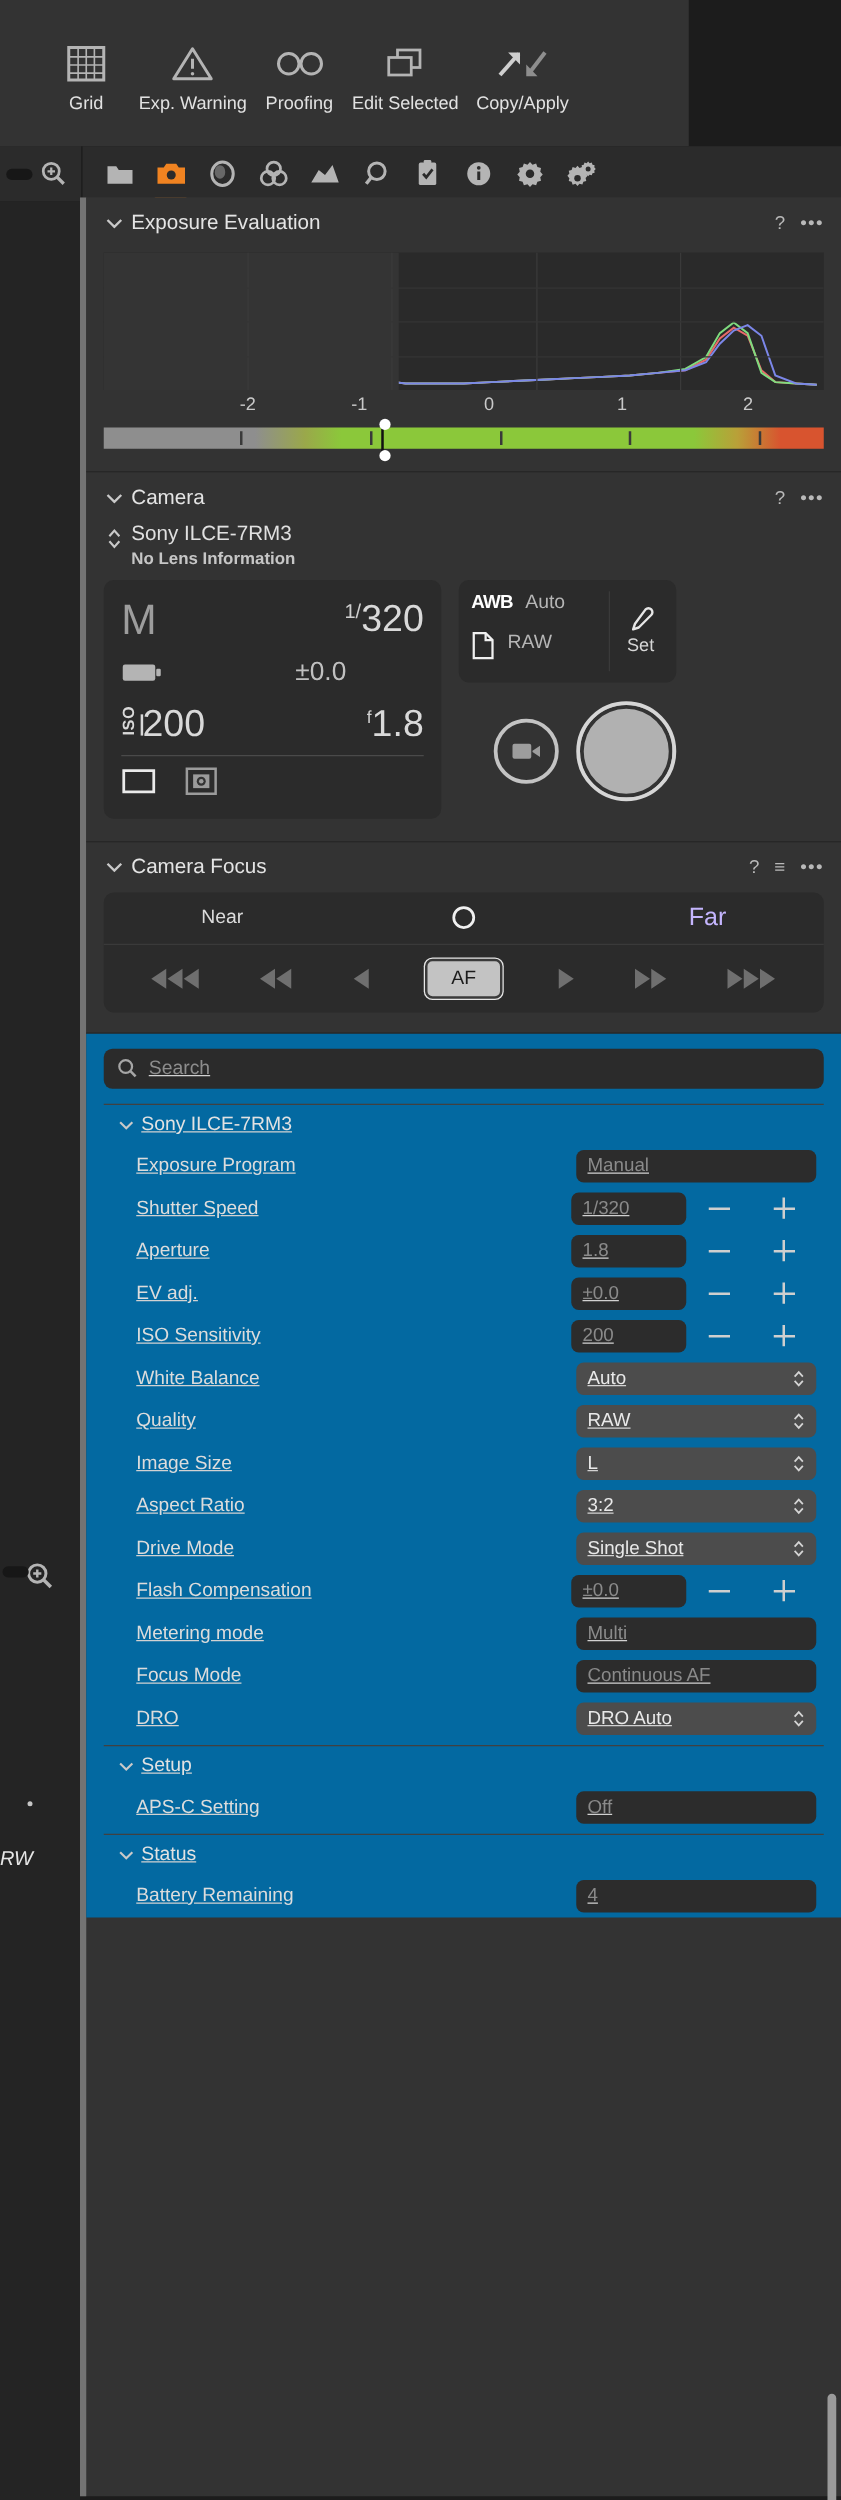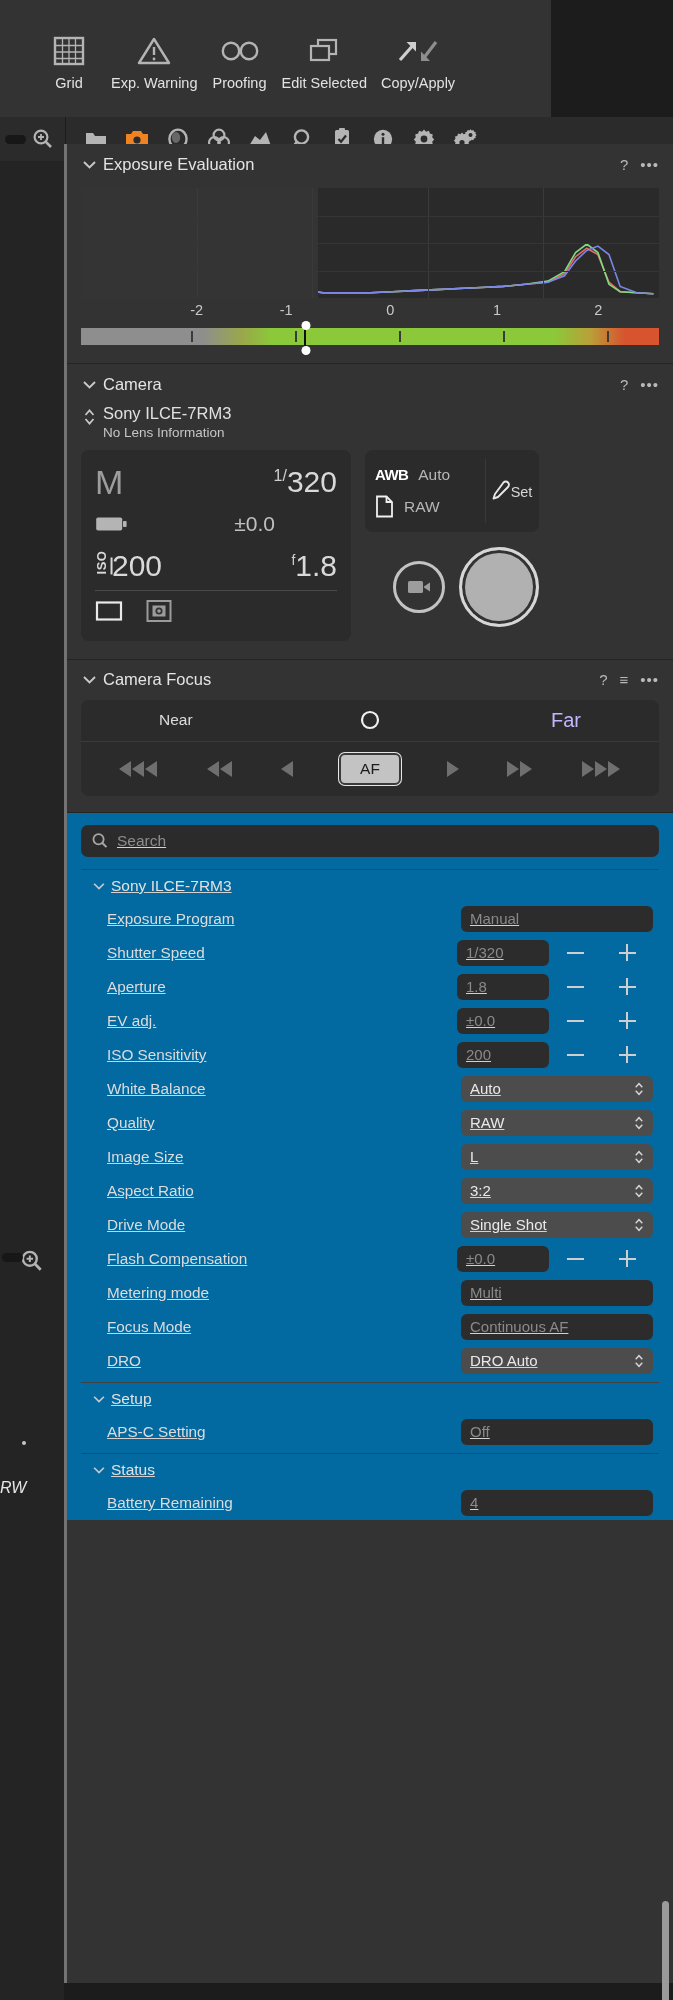--- a/index.html
+++ b/index.html
@@ -44,22 +44,22 @@
     width: 41px; height: 44px; display: flex; align-items: center;
     justify-content: center; position: relative; cursor: default;
   }
   .tab.active::after {
     content: ""; position: absolute; left: 7px; right: 7px; bottom: 0;
     height: 3px; background: #f08321; border-radius: 2px;
   }
 
   
   .panels {
-    position: absolute; left: 64px; top: 144px; width: 609px; height: 1839px;
-    background: #333333; border-left: 3px solid #737373;
+    position: absolute; left: 64px; top: 158px; width: 609px; height: 1839px;
+    background: #333333; border-left: 5px solid #737373;
   }
   .lrail {
     position: absolute; left: 0; top: 161px; width: 64px; height: 1839px;
     background: #242424;
     font-style: italic;
   }
   .rail-btn {
     position: absolute; left: 10px; width: 44px; height: 44px;
     display: flex; align-items: center; justify-content: center; gap: 4px;
   }
@@ -101,21 +101,21 @@
   .evdot {
     position: absolute; width: 9px; height: 9px; border-radius: 50%;
     background: #fff; transform: translateX(-50%);
   }
 
   
   .cam-name-row { display: flex; align-items: flex-start; padding: 0 14px 10px 14px; }
   .stepper { width: 16px; display:flex; flex-direction:column; align-items:center; justify-content:center;
              margin-right: 6px; padding-top: 4px; }
   .cam-model { font-size: 16.5px; color: #e0e0e0; line-height: 1.15; }
-  .cam-lens { font-size: 13.5px; color: #c6c6c6; font-weight: normal; margin-top: 2px; }
+  .cam-lens { font-size: 13.5px; color: #c6c6c6; font-weight: bold; margin-top: 2px; }
 
   .cam-body { display: flex; padding: 0 14px 18px 14px; gap: 14px; align-items: flex-start; }
   .expo-card {
     width: 270px; background: #2b2b2b; border-radius: 8px; padding: 10px 14px 10px 14px;
   }
   .ex-row { display: flex; align-items: center; justify-content: space-between; height: 44px; }
   .ex-mode { font-size: 34px; color: #9d9d9d; line-height: 1; }
   .ex-ss { font-size: 30px; color: #d9d9d9; line-height: 1; }
   .ex-ss sup { font-size: 16px; vertical-align: super; color: #cfcfcf; }
   .ex-ev { font-size: 21px; color: #c0c0c0; }
@@ -128,26 +128,26 @@
   .ex-ap sup { font-size: 14px; vertical-align: super; color: #cfcfcf; }
   .ex-sep { height: 1px; background: #4a4a4a; margin: 2px 0 0 0; }
   .ex-icons { display: flex; align-items: center; gap: 22px; height: 40px; }
 
   .right-col { display: flex; flex-direction: column; gap: 13px; }
   .wb-card {
     width: 174px; background: #2b2b2b; border-radius: 8px;
     padding: 9px 10px; display: flex;
   }
   .wb-left { flex: 1; }
-  .wb-row { display: flex; align-items: center; gap: 10px; height: 32px; }
+  .wb-row { display: flex; align-items: flex-start; gap: 10px; height: 32px; }
   .wb-val { font-size: 15.5px; color: #b6b6b6; }
   .awb {
     font-size: 15px; font-weight: bold; color: #fff; letter-spacing: -0.6px;
   }
-  .wb-right { width: 44px; display: flex; flex-direction: row; align-items: center;
+  .wb-right { width: 44px; display: flex; flex-direction: column; align-items: center;
               justify-content: center; border-left: 1px solid #3a3a3a; padding-left: 6px; }
   .set-lbl { font-size: 14.5px; color: #d6d6d6; margin-top: 2px; }
   .shutter-row { display: flex; align-items: center; justify-content: flex-end; gap: 14px; height: 84px; }
   .vid-btn { width: 52px; height: 52px; border-radius: 50%; border: 3px solid #c3c3c3;
              display: flex; align-items: center; justify-content: center; }
   .cap-btn { width: 80px; height: 80px; border-radius: 50%; border: 3px solid #d6d6d6;
              background: #b1b1b1; box-shadow: inset 0 0 0 3px #333; }
 
   
   .focus-card { margin: 0 14px 16px 14px; background: #2b2b2b; border-radius: 8px; }

